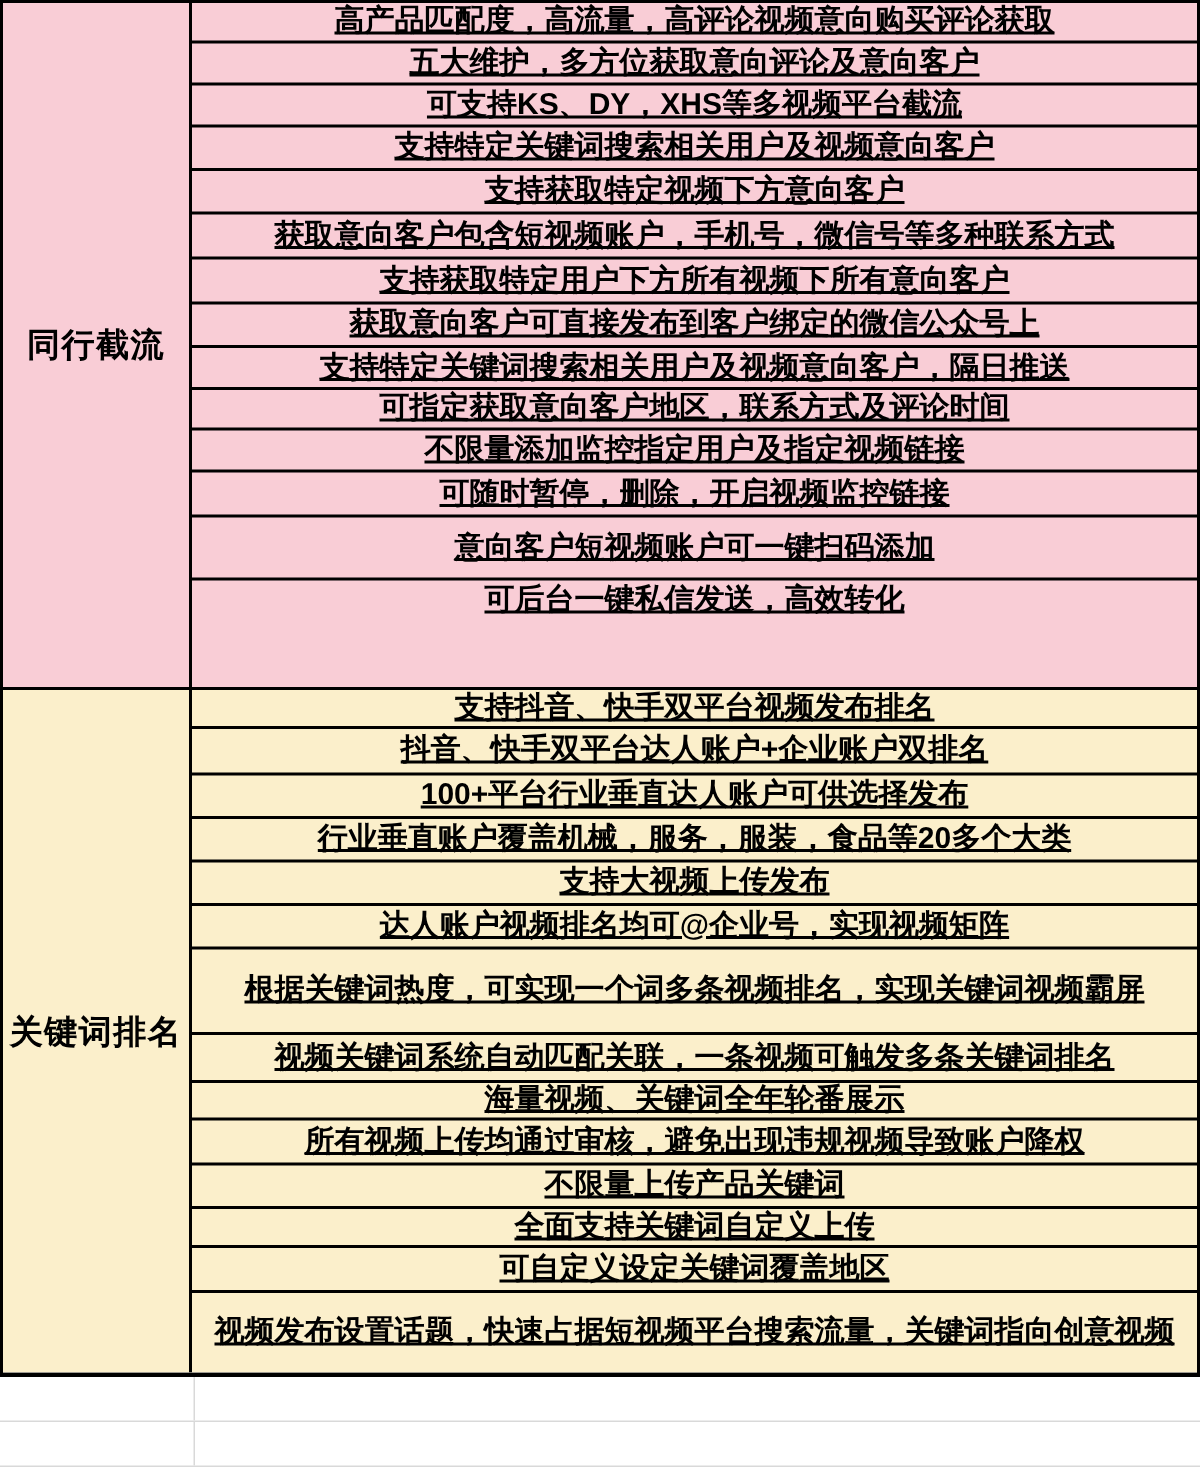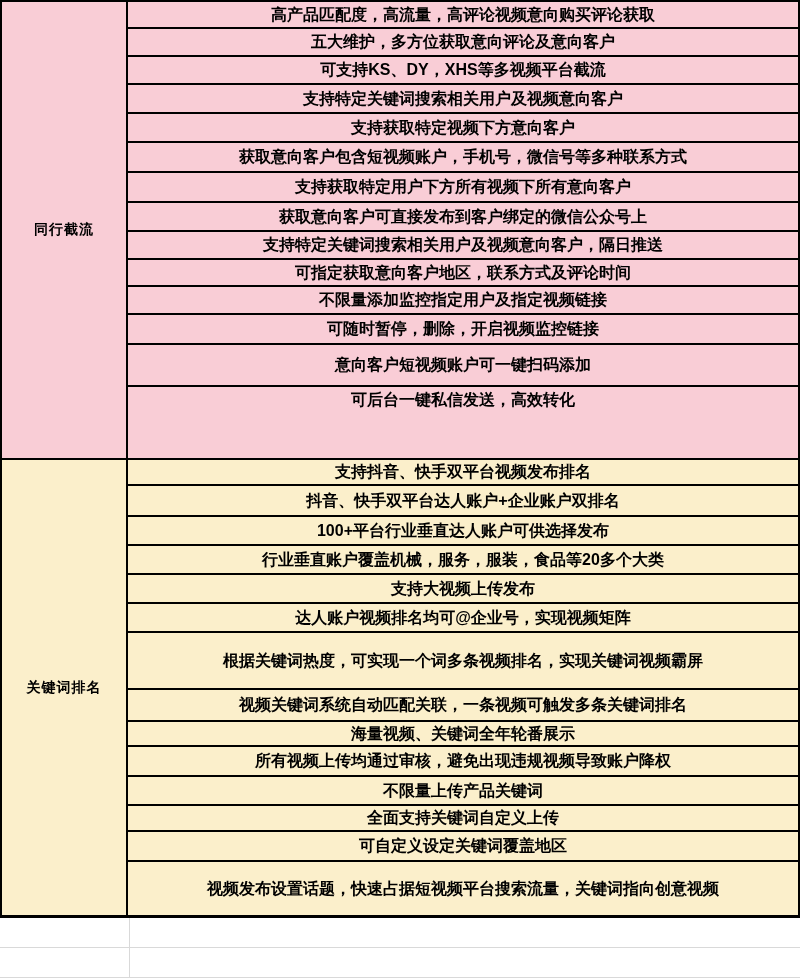--- a/index.html
+++ b/index.html
@@ -20,31 +20,32 @@
     overflow: hidden;
   }
   .band { display: flex; width: 796px; }
   .band-pink  { height: 458px; border-bottom: 2px solid #000; background: #F9CDD6; }
   .band-yellow{ height: 455px; background: #FBEFCB; }
 
   .label-cell {
     width: 126px;
     border-right: 2px solid #000;
     display: flex; align-items: center; justify-content: center;
-    font-size: 14px; font-weight: bold; letter-spacing: 1px;
+    font-size: 22px; font-weight: bold; letter-spacing: 1px;
     flex: none;
   }
   .rows { flex: 1; display: flex; flex-direction: column; }
 
   .frow {
     display: flex; align-items: center; justify-content: center;
     border-bottom: 2px solid #000;
-    font-size: 16px; font-weight: bold;
+    font-size: 20px; font-weight: bold;
     text-align: right; line-height: 1.25;
     overflow: hidden;
+    text-decoration: underline;
   }
   .frow:last-child { border-bottom: none; }
   .frow .txt { display: block; max-width: 652px; margin: 0 auto; }
 
   
   .empty-row {
     display: flex; height: 30px; background: #fff;
     border-bottom: 1px solid #D9D9D9;
   }
   .empty-row .cell-a { width: 130px; border-right: 1px solid #D9D9D9; }

